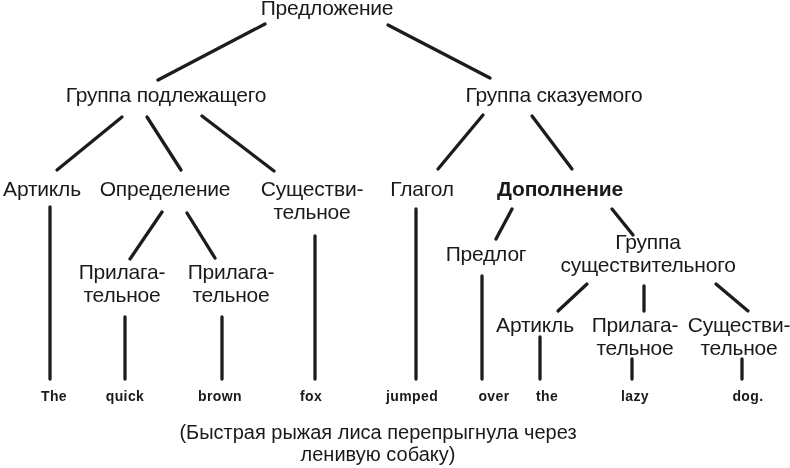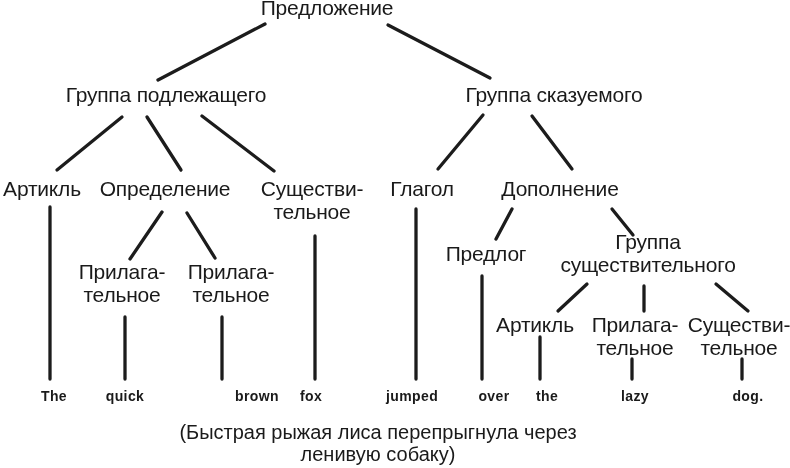--- a/index.html
+++ b/index.html
@@ -90,39 +90,39 @@
 
   <div class="node" style="left:327px; top:-4px;">Предложение</div>
   <div class="node" style="left:166px; top:83px;">Группа подлежащего</div>
   <div class="node" style="left:506px; top:83px;margin-left:48px;">Группа сказуемого</div>
 
   <div class="node" style="left:42px;  top:177px;">Артикль</div>
   <div class="node" style="left:165px; top:177px;">Определение</div>
   <div class="node" style="left:312px; top:177px;">Существи-
 тельное</div>
   <div class="node" style="left:422px; top:177px;">Глагол</div>
-  <div class="node" style="left:560px; top:177px;">Дополнение</div>
+  <div class="node" style="left:560px; top:177px;font-weight:bold;">Дополнение</div>
 
   <div class="node" style="left:122px; top:260px;">Прилага-
 тельное</div>
   <div class="node" style="left:231px; top:260px;">Прилага-
 тельное</div>
   <div class="node" style="left:486px; top:242px;">Предлог</div>
   <div class="node" style="left:648px; top:230px;">Группа
 существительного</div>
 
   <div class="node" style="left:535px; top:313px;">Артикль</div>
   <div class="node" style="left:635px; top:313px;">Прилага-
 тельное</div>
   <div class="node" style="left:739px; top:313px;">Существи-
 тельное</div>
 
   <div class="word" style="left:54px;">The</div>
   <div class="word" style="left:125px;">quick</div>
-  <div class="word" style="left:220px;margin-left:37px;">brown</div>
+  <div class="word" style="left:220px;">brown</div>
   <div class="word" style="left:311px;">fox</div>
   <div class="word" style="left:412px;">jumped</div>
   <div class="word" style="left:486px;margin-left:8px;">over</div>
   <div class="word" style="left:547px;">the</div>
   <div class="word" style="left:635px;">lazy</div>
   <div class="word" style="left:748px;">dog.</div>
 
   <div class="caption">(Быстрая рыжая лиса перепрыгнула через
 ленивую собаку)</div>
 

